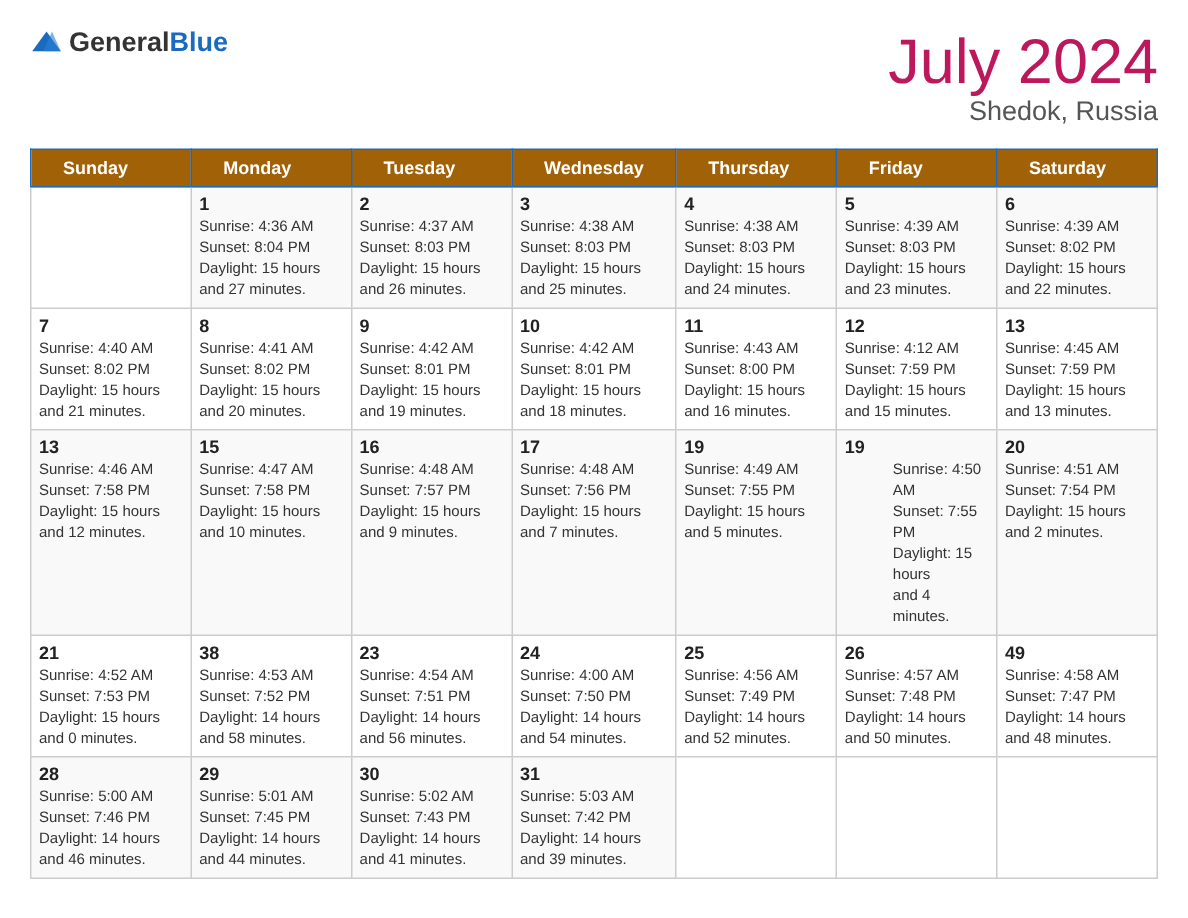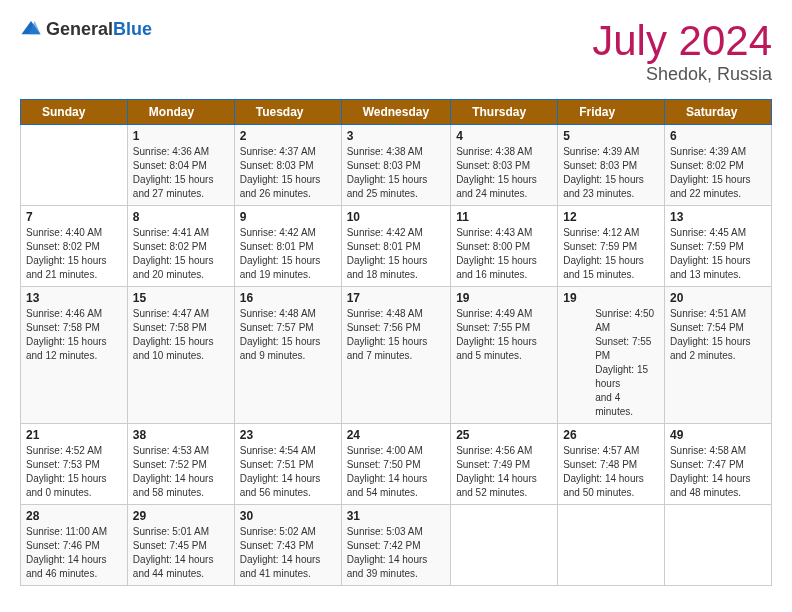--- a/index.html
+++ b/index.html
@@ -324,21 +324,21 @@
             <span class="day-number">49</span>
             <div class="day-info" style="white-space: pre-line;">Sunrise: 4:58 AM
 Sunset: 7:47 PM
 Daylight: 14 hours
 and 48 minutes.</div>
           </td>
         </tr>
         <tr>
           <td>
             <span class="day-number">28</span>
-            <div class="day-info" style="white-space: pre-line;">Sunrise: 11:00 AM
+            <div class="day-info" style="white-space: pre-line;">Sunrise: 5:00 AM
 Sunset: 7:46 PM
 Daylight: 14 hours
 and 46 minutes.</div>
           </td>
           <td>
             <span class="day-number">29</span>
             <div class="day-info" style="white-space: pre-line;">Sunrise: 5:01 AM
 Sunset: 7:45 PM
 Daylight: 14 hours
 and 44 minutes.</div>

